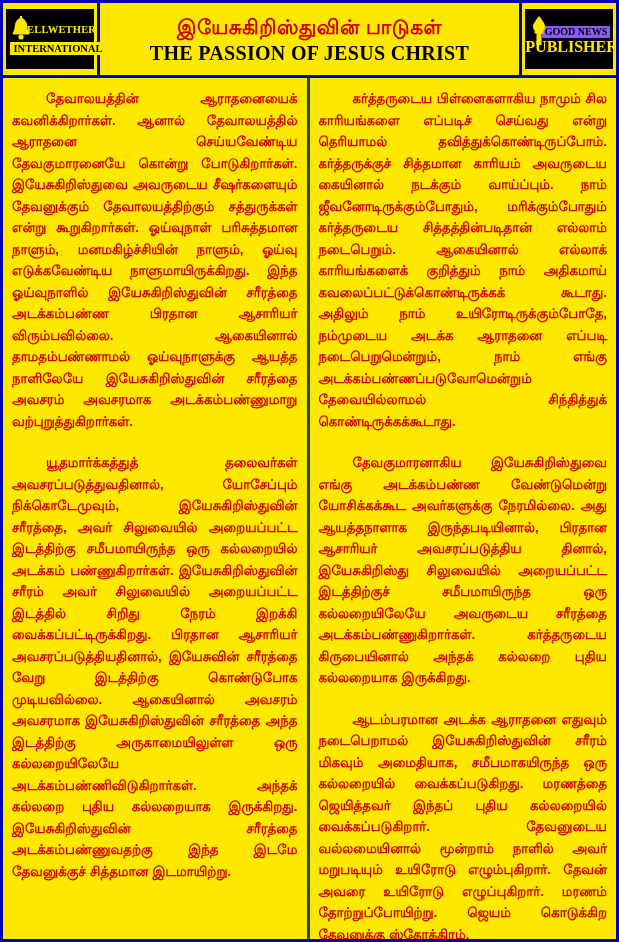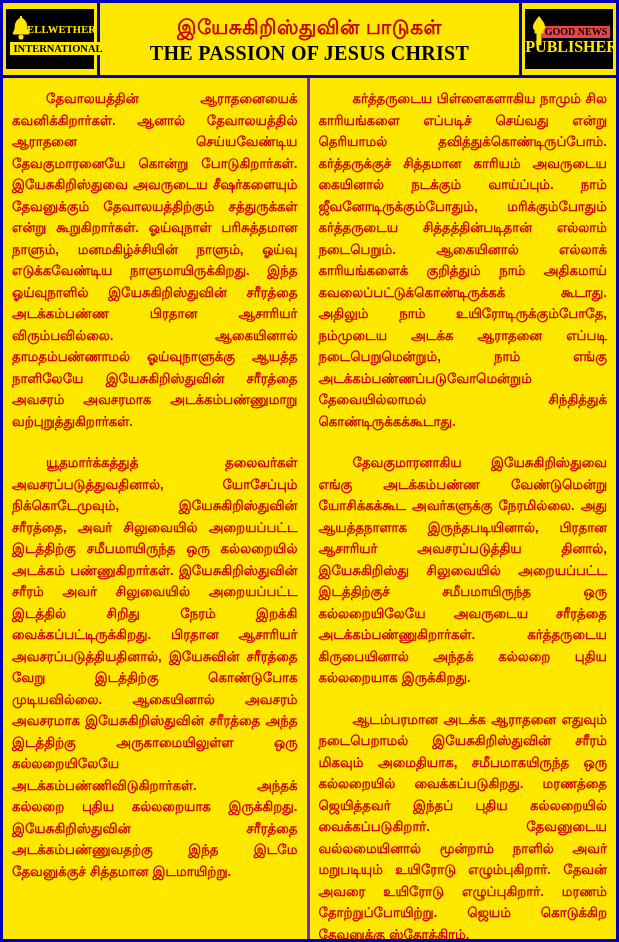--- a/index.html
+++ b/index.html
@@ -122,21 +122,21 @@
     box-sizing: border-box;
   }
   .torch-icon {
     position: absolute;
     left: 4px;
     top: 6px;
     width: 18px;
     height: 30px;
   }
   .logo-right-inner .r1 {
-    background: #ef4444;
+    background: #8b5cf6;
     color: #000000;
     font-family: "Liberation Serif", serif;
     font-weight: bold;
     font-size: 10px;
     line-height: 12px;
     padding: 0 3px;
     margin-left: 14px;
   }
   .logo-right-inner .r2 {
     color: #ffe800;
@@ -154,21 +154,21 @@
     height: calc(942px - 72px - 6px);
     box-sizing: border-box;
   }
   .col {
     flex: 1 1 50%;
     padding: 10px 9px 6px 9px;
     box-sizing: border-box;
     overflow: hidden;
   }
   .col.left {
-    border-right: 3px solid #6d28d9;
+    border-right: 3px solid #14532d;
   }
   .para {
     font-family: "Liberation Sans", sans-serif;
     font-weight: bold;
     font-size: 13.3px;
     line-height: 21.5px;
     color: #cc0000;
     text-align: justify;
     text-indent: 34px;
     margin: 0 0 20px 0;

